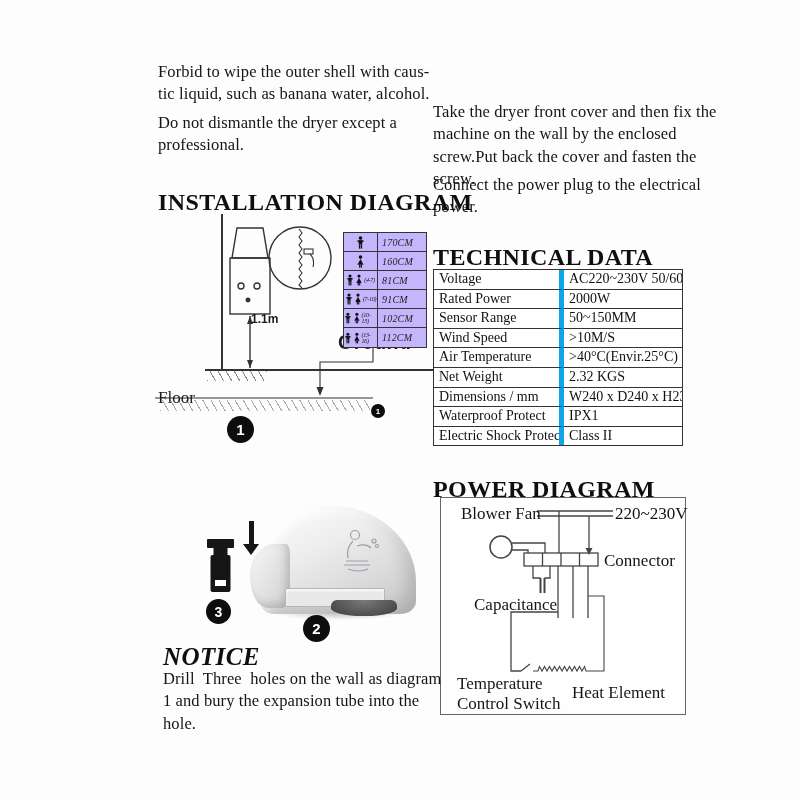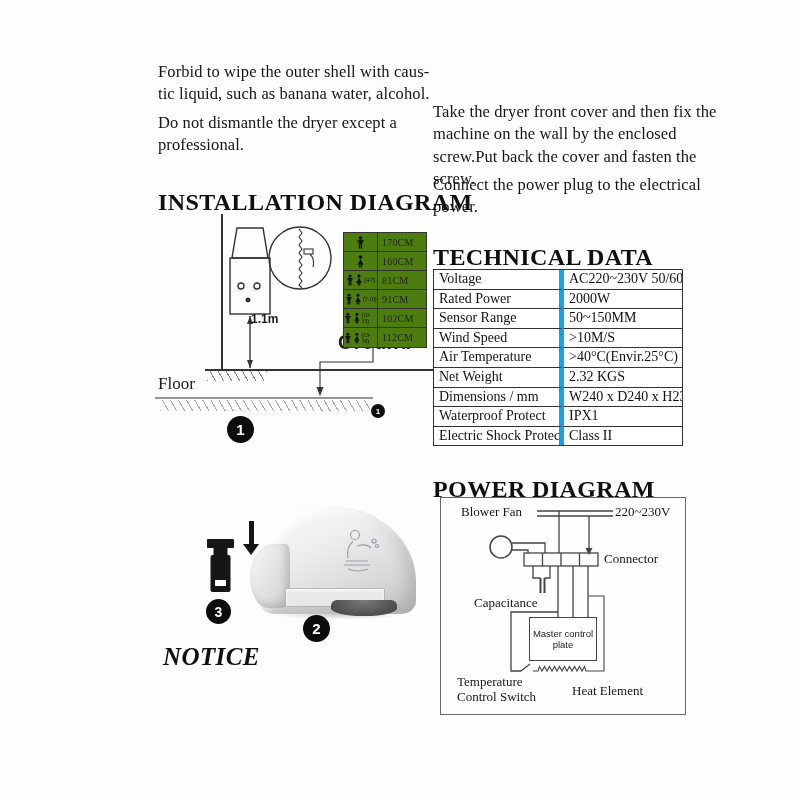--- a/index.html
+++ b/index.html
@@ -7,35 +7,35 @@
         font-family:"Liberation Serif", serif;color:#1b1b1b;}
   .abs{position:absolute;}
   .para{font-size:16.5px;line-height:1.36;white-space:pre-wrap;letter-spacing:0.1px;color:#151515;}
   .h1{font-weight:bold;font-size:24px;letter-spacing:0.4px;color:#0f0f0f;}
   .sans{font-family:"Liberation Sans", sans-serif;}
   .badge{background:#0d0d0d;color:#fff;border-radius:50%;display:flex;align-items:center;justify-content:center;
          font-family:"Liberation Sans", sans-serif;font-weight:bold;}
   .hatch{background:repeating-linear-gradient(60deg,#8a8a8a 0 1px,transparent 1px 7px);}
   .hatch-light{background:repeating-linear-gradient(60deg,#a8a8a8 0 1px,transparent 1px 7px);}
   
-  #htable{border:1.2px solid #333;background:#4d7c0f;}
+  #htable{border:1.2px solid #333;background:#c4b5fd;font-style:italic;}
   #htable .hrow{display:flex;height:18.1px;border-bottom:1px solid #333;align-items:center;}
   #htable .hrow:last-child{border-bottom:none;}
   #htable .icell{width:33px;border-right:1px solid #333;height:100%;display:flex;align-items:center;justify-content:center;gap:1px;}
   #htable .vcell{flex:1;font-size:10px;padding-left:4px;letter-spacing:0.2px;color:#222;}
   #htable .age{font-size:6px;letter-spacing:-0.3px;color:#111;}
   
   #ttable{border:1.3px solid #333;background:#fff;display:grid;grid-template-columns:130px 1fr;}
   #ttable .tcell{height:18.6px;line-height:18.4px;font-size:14px;padding-left:5px;border-top:1px solid #333;
                  overflow:hidden;white-space:nowrap;color:#111;}
   #ttable .tcell.l{border-right:5px solid #0ea5e9;}
   #ttable .tcell.r0,#ttable .tcell.l0{border-top:none;}
   
   #powerbox{border:1.5px solid #666;background:#fefefe;}
-  .plabel{font-size:13px;white-space:pre-wrap;line-height:1.18;color:#151515;}
+  .plabel{font-size:17px;white-space:pre-wrap;line-height:1.18;color:#151515;}
   #masterbox{border:1.2px solid #444;background:#fff;text-align:center;
              font-family:"Liberation Sans", sans-serif;font-size:9.5px;line-height:1.2;color:#222;
              display:flex;align-items:center;justify-content:center;white-space:pre-wrap;}
   svg{display:block;}
 </style>
 </head>
 <body>
 
 <div id="page">
 
@@ -77,21 +77,21 @@
     <g fill="#333" stroke="none">
       <polygon points="37,104 40,96 43,104"></polygon>
       <polygon points="37,140 40,148 43,140"></polygon>
       <polygon points="159.5,123 163,115 166.5,123"></polygon>
       <polygon points="106.5,167 110,176 113.5,167"></polygon>
     </g>
   </svg>
 
   <div class="abs sans" style="left:251px;top:312px;font-weight:bold;font-size:12px;">1.1m</div>
   <div class="abs sans" style="left:338px;top:331px;font-weight:bold;font-size:19.5px;letter-spacing:0.5px;">Ground</div>
-  <div class="abs" style="left:158px;top:374px;font-size:17px;">Floor</div>
+  <div class="abs" style="left:158px;top:388px;font-size:17px;">Floor</div>
 
   <div id="htable" class="abs" style="left:343px;top:232px;width:82px;">
     <div class="hrow">
       <span class="icell">
         <svg width="9" height="13" viewBox="0 0 10 14" fill="#111">
             <circle cx="5" cy="2.1" r="2"></circle>
             <rect x="1.6" y="4.6" width="6.8" height="1.7"></rect>
             <rect x="3" y="4.6" width="4" height="4.6"></rect>
             <rect x="3.2" y="9.2" width="1.5" height="4.6"></rect>
             <rect x="5.3" y="9.2" width="1.5" height="4.6"></rect>
@@ -238,22 +238,20 @@
         <path d="M117,114 H70 V173 H80"></path>
         <path d="M80,173 l9,-7"></path>
         <path d="M92,173 H97 l1.5,-4.5 l2.5,4.5 l2.5,-4.5 l2.5,4.5 l2.5,-4.5 l2.5,4.5 l2.5,-4.5 l2.5,4.5 l2.5,-4.5 l2.5,4.5 l2.5,-4.5 l2.5,4.5 l2.5,-4.5 l2.5,4.5 l2.5,-4.5 l2.5,4.5 l2.5,-4.5 l2.5,4.5 l2.5,-4.5 l1.5,4.5 H163 V98 H147" stroke-width="1.1"></path>
       </g>
       <polygon points="144.5,50 148,57 151.5,50" fill="#444"></polygon>
     </svg>
     <div class="abs plabel" style="left:20px;top:6px;">Blower Fan</div>
     <div class="abs plabel" style="left:174px;top:6px;">220~230V</div>
     <div class="abs plabel" style="left:163px;top:53px;">Connector</div>
     <div class="abs plabel" style="left:33px;top:97px;">Capacitance</div>
-    <div id="masterbox" class="abs" style="left:88px;top:119px;width:66px;height:42px;">Master control
-plate</div>
     <div class="abs plabel" style="left:16px;top:176px;">Temperature
 Control Switch</div>
     <div class="abs plabel" style="left:131px;top:185px;">Heat Element</div>
   </div>
 
   <div class="abs" style="left:243px;top:496px;width:182px;height:128px;">
     <div class="abs" style="left:30px;top:112px;width:130px;height:12px;border-radius:50%;
          background:radial-gradient(ellipse at center,rgba(0,0,0,0.20),rgba(0,0,0,0) 70%);"></div>
     <div class="abs" style="left:18px;top:10px;width:155px;height:108px;
          background:linear-gradient(155deg,#fcfcfc 5%,#ececec 40%,#d4d4d4 78%,#c6c6c6 100%);
@@ -292,14 +290,17 @@
       <rect x="6.5" y="9" width="14" height="7"></rect>
       <rect x="3.5" y="16" width="20" height="37" rx="2"></rect>
     </g>
     <rect x="8" y="41" width="11" height="6" fill="#ffffff"></rect>
   </svg>
 
   <div class="badge abs" style="left:206px;top:599px;width:25px;height:25px;font-size:14px;">3</div>
   <div class="badge abs" style="left:303px;top:615px;width:27px;height:27px;font-size:15px;">2</div>
 
   <div class="abs h1" style="left:163px;top:643px;font-size:25px;font-style:italic;">NOTICE</div>
+  <div class="abs para" style="left:163px;top:668px;width:285px;">Drill  Three  holes on the wall as diagram
+1 and bury the expansion tube into the
+hole.</div>
 
 </div>
 
 </body></html>

